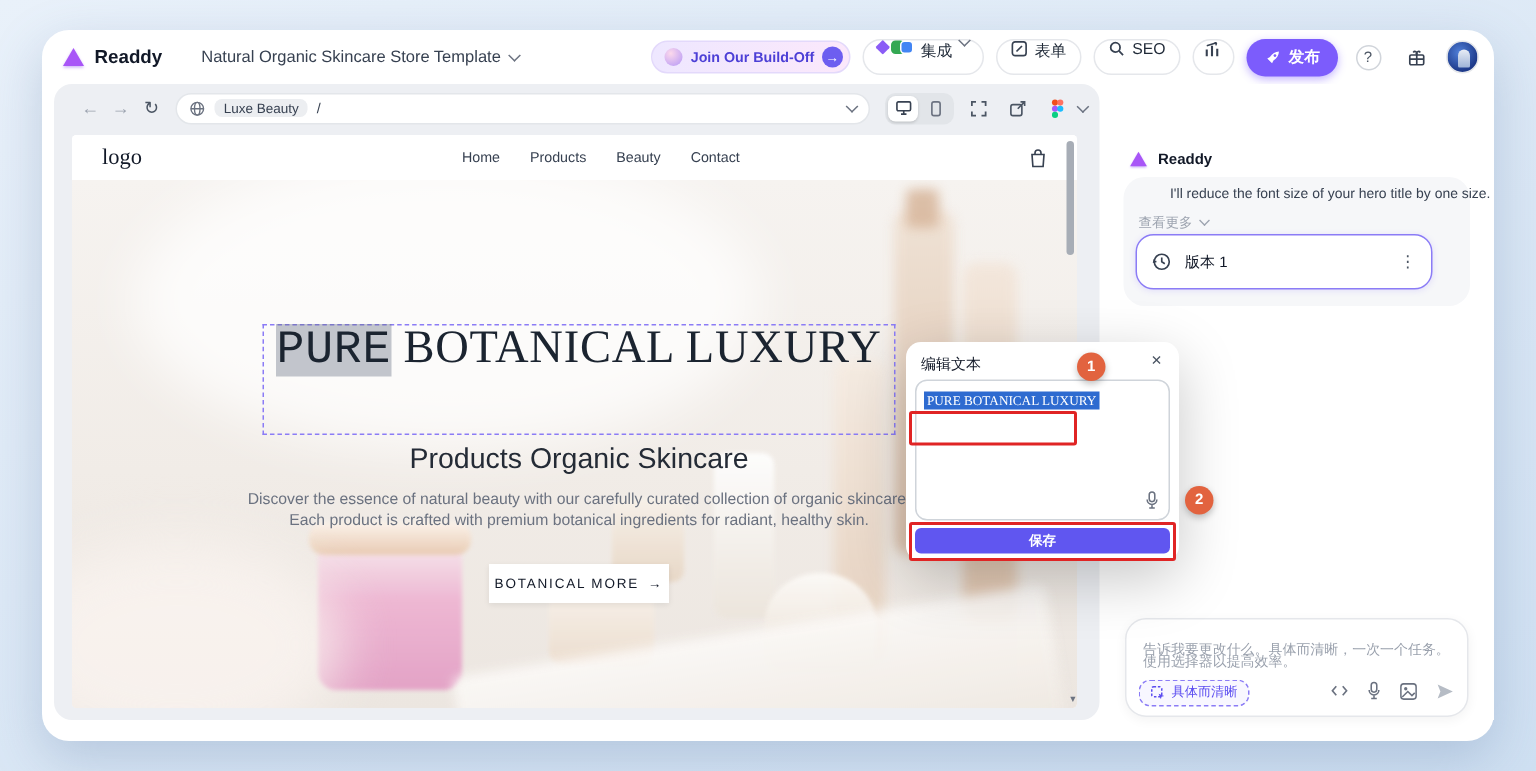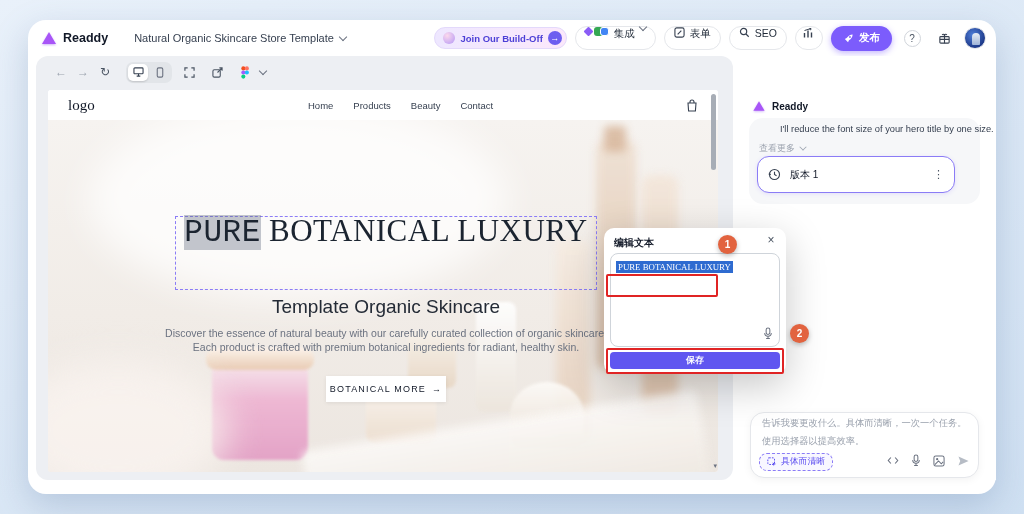--- a/index.html
+++ b/index.html
@@ -100,21 +100,21 @@
   .hero-desc { position:absolute; left:108px; top:206px; width:460px; text-align:center;
                font-size:10.5px; line-height:14px; color:#6b7280; z-index:21; }
   .cta { position:absolute; left:278px; top:256px; width:120px; height:26px; background:#fff;
          display:flex; align-items:center; justify-content:center; gap:6px;
          font-size:9px; letter-spacing:1.2px; color:#111827; z-index:21;
          box-shadow:0 1px 4px rgba(0,0,0,.08); }
 
   
   .modal { position:absolute; left:576px; top:208px; width:182px; height:146px; background:#fff;
            border-radius:10px; box-shadow:0 12px 40px rgba(0,0,0,.22); z-index:60; }
-  .modal-title { position:absolute; left:10px; top:8px; font-size:10px; font-weight:bold; color:#111827; }
+  .modal-title { position:absolute; left:10px; top:8px; font-size:10px; font-weight:normal; color:#111827; }
   .modal-close { position:absolute; right:8px; top:5px; font-size:12px; color:#4b5563; width:14px; text-align:center; }
   .ta { position:absolute; left:6px; top:25px; width:170px; height:94px; background:#fff;
         border:1px solid #cfd4da; border-radius:8px; }
   .ta-text { position:absolute; left:5px; top:7px; font-family:"Liberation Serif","DejaVu Serif",serif;
              font-size:8.8px; color:#fff; background:#2e6bd0; padding:1px 2px; white-space:nowrap; }
   .mic { position:absolute; right:6px; bottom:6px; }
   .save-btn { position:absolute; left:6px; top:124px; width:170px; height:17px; background:#6056f0;
               border-radius:4px; color:#fff; font-size:9px; font-weight:bold;
               display:flex; align-items:center; justify-content:center; }
   .ann { position:absolute; border:2.5px solid #e02424; z-index:65; border-radius:2px; }
@@ -143,21 +143,21 @@
               display:flex; align-items:center; gap:5px; }
   .viewmore .chev { border-color:#9ca3af; transform:rotate(45deg) scale(.85); }
   .version-card { position:absolute; left:12px; top:100px; width:198px; height:37px; background:#fff;
                   border:1.5px solid #8b7cf6; border-radius:12px; display:flex; align-items:center;
                   padding:0 10px; gap:9px; box-shadow:0 1px 4px rgba(124,92,252,.15); }
   .version-label { font-size:10px; color:#111827; }
   .kebab { margin-left:auto; font-size:11px; color:#4b5563; letter-spacing:0; }
   .input-card { position:absolute; left:5px; top:356px; width:229px; height:66px; background:#fff;
                 border:1px solid #e5e7eb; border-radius:14px; box-shadow:0 2px 8px rgba(0,0,0,.05); }
   .ph-line { position:absolute; left:11px; font-size:9.3px; color:#9aa1ad; }
-  .ph1 { top:4px; } .ph2 { top:22px; }
+  .ph1 { top:14px; } .ph2 { top:22px; }
   .sel-pill { position:absolute; left:8px; top:40px; height:18px; border:1.3px dashed #8b7cf6;
               border-radius:8px; display:flex; align-items:center; gap:4px; padding:0 7px;
               font-size:8.8px; color:#5b4df0; background:#f8f7ff; }
   .ic-row { position:absolute; right:8px; top:41px; display:flex; align-items:center; gap:12px; }
 
   svg { display:block; }
 </style>
 </head>
 <body>
 
@@ -234,20 +234,32 @@
       </span>
       <span class="avatar"></span>
     </div>
   </div>
 
   <div class="panel">
     <div class="btoolbar">
       <span class="nav-ic">←</span>
       <span class="nav-ic">→</span>
       <span class="nav-ic dark">↻</span>
+      <span class="urlbar">
+        <span>
+          <svg width="11" height="11" viewBox="0 0 12 12">
+              <circle cx="6" cy="6" r="4.6" fill="none" stroke="#6b7280" stroke-width="1"></circle>
+              <ellipse cx="6" cy="6" rx="2" ry="4.6" fill="none" stroke="#6b7280" stroke-width="1"></ellipse>
+              <path d="M1.4 6 H10.6" stroke="#6b7280" stroke-width="1"></path>
+            </svg>
+        </span>
+        <span class="site-chip">Luxe Beauty</span>
+        <span class="url-path">/</span>
+        <span class="chev"></span>
+      </span>
       <span class="devtoggle">
         <span class="seg active">
           <svg width="11" height="10" viewBox="0 0 12 11">
               <rect x="1" y="1" width="10" height="6.5" rx="1" fill="none" stroke="#374151" stroke-width="1.2"></rect>
               <path d="M4 10 H8 M6 7.5 V10" stroke="#374151" stroke-width="1.2"></path>
             </svg>
         </span>
         <span class="seg">
           <svg width="8" height="11" viewBox="0 0 8 12">
               <rect x="1" y="1" width="6" height="10" rx="1.5" fill="none" stroke="#6b7280" stroke-width="1.2"></rect>
@@ -308,21 +320,21 @@
         <div class="ph sharp" style="left:158px;top:228px;width:108px;height:22px;background:linear-gradient(180deg,#fdf4ec,#e8c9ae);border-radius:10px;"></div>
         <div class="ph sharp" style="left:318px;top:262px;width:70px;height:62px;background:linear-gradient(180deg,#fbf7f2,#ecdccc);border-radius:10px;"></div>
         <div class="ph sharp" style="left:360px;top:212px;width:48px;height:56px;background:linear-gradient(180deg,#f8f2ea,#e7d6c4);border-radius:8px;"></div>
         <div class="ph sharp" style="left:428px;top:182px;width:40px;height:110px;background:linear-gradient(180deg,#ffffff,#ece5dc);border-radius:8px;"></div>
         <div class="ph sharp" style="left:462px;top:262px;width:74px;height:66px;background:linear-gradient(180deg,#fdfbf8,#e9ded2);border-radius:50% 50% 10px 10px;"></div>
         <div class="ph" style="left:258px;top:300px;width:400px;height:90px;background:linear-gradient(180deg,#fcfaf8,#efe9e2);transform:rotate(-9deg);border-radius:6px;"></div>
         <div class="glow" style="left:-40px;top:240px;width:220px;height:140px;background:rgba(250,244,240,.8);"></div>
 
         <div class="sel-box"></div>
         <div class="hero-title"><span class="hl">PURE</span><span> BOTANICAL LUXURY</span></div>
-        <div class="hero-sub">Template Organic Skincare</div>
+        <div class="hero-sub">Products Organic Skincare</div>
         <div class="hero-desc">Discover the essence of natural beauty with our carefully curated collection of organic skincare. Each product is crafted with premium botanical ingredients for radiant, healthy skin.</div>
         <div class="cta">
           <span>BOTANICAL MORE</span>
           <span>→</span>
         </div>
       </div>
     </div>
   </div>
 
   <div class="modal">

